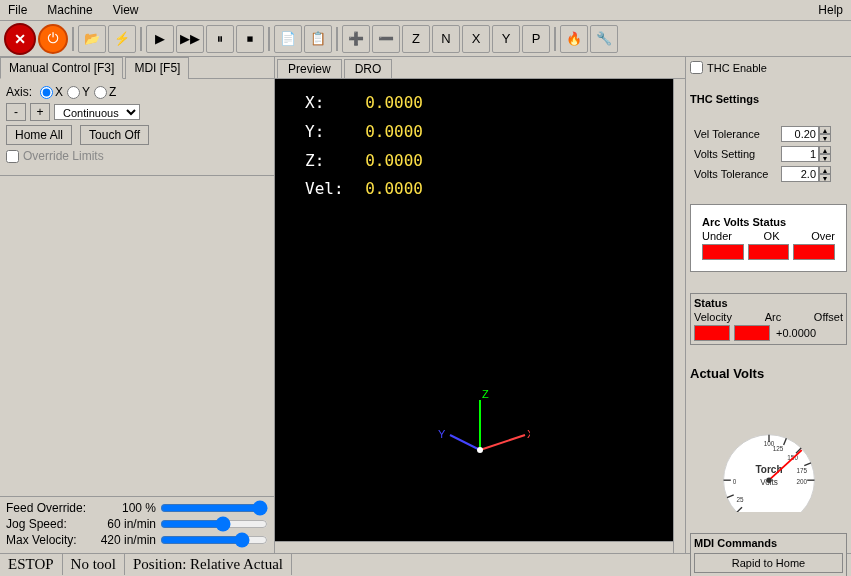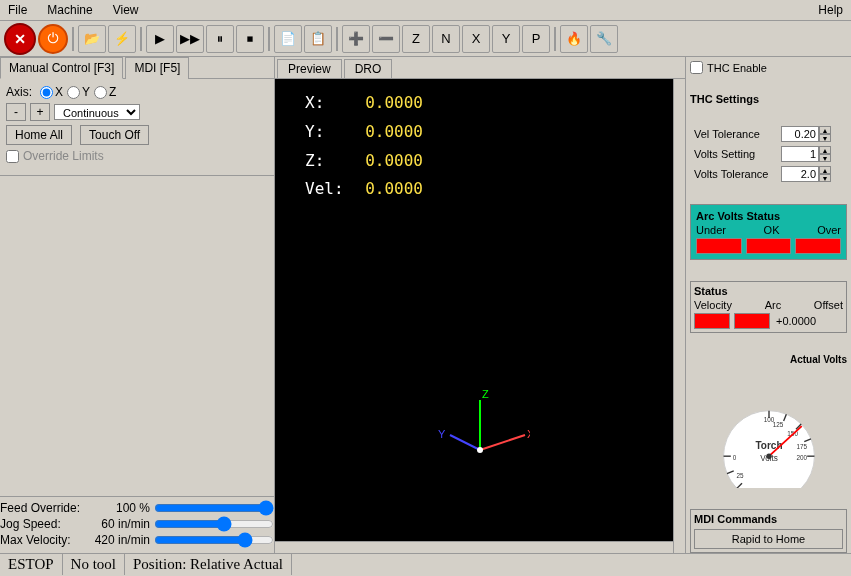--- a/index.html
+++ b/index.html
@@ -33,21 +33,21 @@
     .jog-row { display: flex; align-items: center; gap: 4px; margin: 4px 0; }
     .small-btn { padding: 1px 5px; background: #d4d0c8; border: 1px solid #888; cursor: pointer; font-size: 12px; min-width: 20px; text-align: center; }
     .select-box { border: 1px solid #888; background: white; padding: 1px 4px; font-size: 11px; height: 16px; }
     .home-touch-row { display: flex; gap: 8px; margin: 4px 0; }
     .medium-btn { padding: 2px 8px; background: #d4d0c8; border: 1px solid #888; cursor: pointer; font-size: 12px; }
     .override-row { display: flex; align-items: center; gap: 4px; margin: 2px 0; }
     .spindle-row { display: flex; align-items: center; gap: 6px; margin: 6px 0; }
     .stop-btn { padding: 1px 8px; background: #d4d0c8; border: 1px solid #888; cursor: pointer; font-size: 12px; }
     .gear-icon { width: 20px; height: 20px; border: 2px solid #666; border-radius: 50%; background: #d4d0c8; cursor: pointer; display: flex; align-items: center; justify-content: center; font-size: 10px; }
 
-    .info-area { padding: 4px 0; border-top: 1px solid #999; margin-top: auto; }
+    .info-area { padding: 4px 6px; border-top: 1px solid #999; margin-top: auto; }
     .info-row { display: flex; align-items: center; margin-bottom: 2px; }
     .info-label { width: 90px; font-size: 12px; }
     .info-value { width: 60px; font-size: 12px; text-align: right; margin-right: 4px; }
     .slider { flex: 1; height: 14px; }
 
     
     .center-panel { flex: 1; display: flex; flex-direction: column; border-right: 1px solid #999; }
     .preview-tabs { display: flex; border-bottom: 1px solid #999; background: #d4d0c8; padding: 2px 2px 0 2px; gap: 2px; }
     .preview-tab { padding: 2px 10px; border: 1px solid #999; background: #d4d0c8; cursor: pointer; font-size: 12px; border-bottom: none; }
     .preview-tab.active { background: #d4d0c8; }
@@ -64,32 +64,32 @@
     .right-panel { width: 165px; background: #d4d0c8; padding: 4px; display: flex; flex-direction: column; gap: 17px; }
     .thc-enable-row { display: flex; align-items: center; gap: 4px; }
     .section-title { font-size: 11px; font-weight: bold; margin: 2px 0 1px 0; }
     .settings-table { width: 100%; font-size: 11px; }
     .settings-table td { padding: 1px 2px; }
     .settings-table td:first-child { width: 85px; }
     .spinbox { display: flex; align-items: center; }
     .spinbox input { width: 38px; height: 16px; border: 1px solid #888; font-size: 11px; text-align: right; padding: 0 2px; }
     .spinbox-btns { display: flex; flex-direction: column; }
     .spinbox-btn { width: 12px; height: 8px; border: 1px solid #888; background: #d4d0c8; cursor: pointer; font-size: 7px; display: flex; align-items: center; justify-content: center; line-height: 1; }
-    .arc-volts-section { border: 1px solid #888; padding: 5px; margin: 2px 0; background: #14b8a6; }
+    .arc-volts-section { border: 1px solid #888; padding: 11px; margin: 2px 0; background: #ffffff; }
     .arc-volts-header { font-size: 11px; font-weight: bold; margin-bottom: 2px; }
     .arc-labels { display: flex; justify-content: space-between; font-size: 11px; margin-bottom: 2px; }
     .arc-boxes { display: flex; gap: 4px; justify-content: space-between; }
     .arc-box { flex: 1; height: 16px; background: #ff0000; border: 1px solid #888; }
     .status-section { border: 1px solid #888; padding: 3px; margin: 2px 0; background: #d4d0c8; }
     .status-header { font-size: 11px; font-weight: bold; margin-bottom: 2px; }
     .status-labels { display: flex; justify-content: space-between; font-size: 11px; margin-bottom: 2px; }
     .status-boxes { display: flex; gap: 4px; align-items: center; }
     .status-box { width: 36px; height: 16px; background: #ff0000; border: 1px solid #888; }
     .status-val { font-size: 11px; margin-left: 2px; }
-    .actual-volts { text-align: right; font-size: 10px; font-weight: bold; margin: 2px 0 4px 0; }
+    .actual-volts { text-align: left; font-size: 13px; font-weight: bold; margin: 2px 0 12px 0; }
     .gauge-container { display: flex; justify-content: center; margin: 2px 0; }
     .mdi-section { border: 1px solid #888; padding: 3px; margin-top: 2px; background: #d4d0c8; }
     .mdi-header { font-size: 11px; font-weight: bold; margin-bottom: 4px; }
     .rapid-btn { width: 100%; padding: 3px 6px; background: #d4d0c8; border: 1px solid #888; cursor: pointer; font-size: 11px; text-align: center; }
 
     
     .statusbar { display: flex; background: #d4d0c8; border-top: 1px solid #999; height: 22px; align-items: center; }
     .statusbar-item { padding: 2px 8px; border-right: 1px solid #999; font-size: 15px; height: 100%; display: flex; align-items: center; font-family: Liberation Serif, serif; }
 
     

